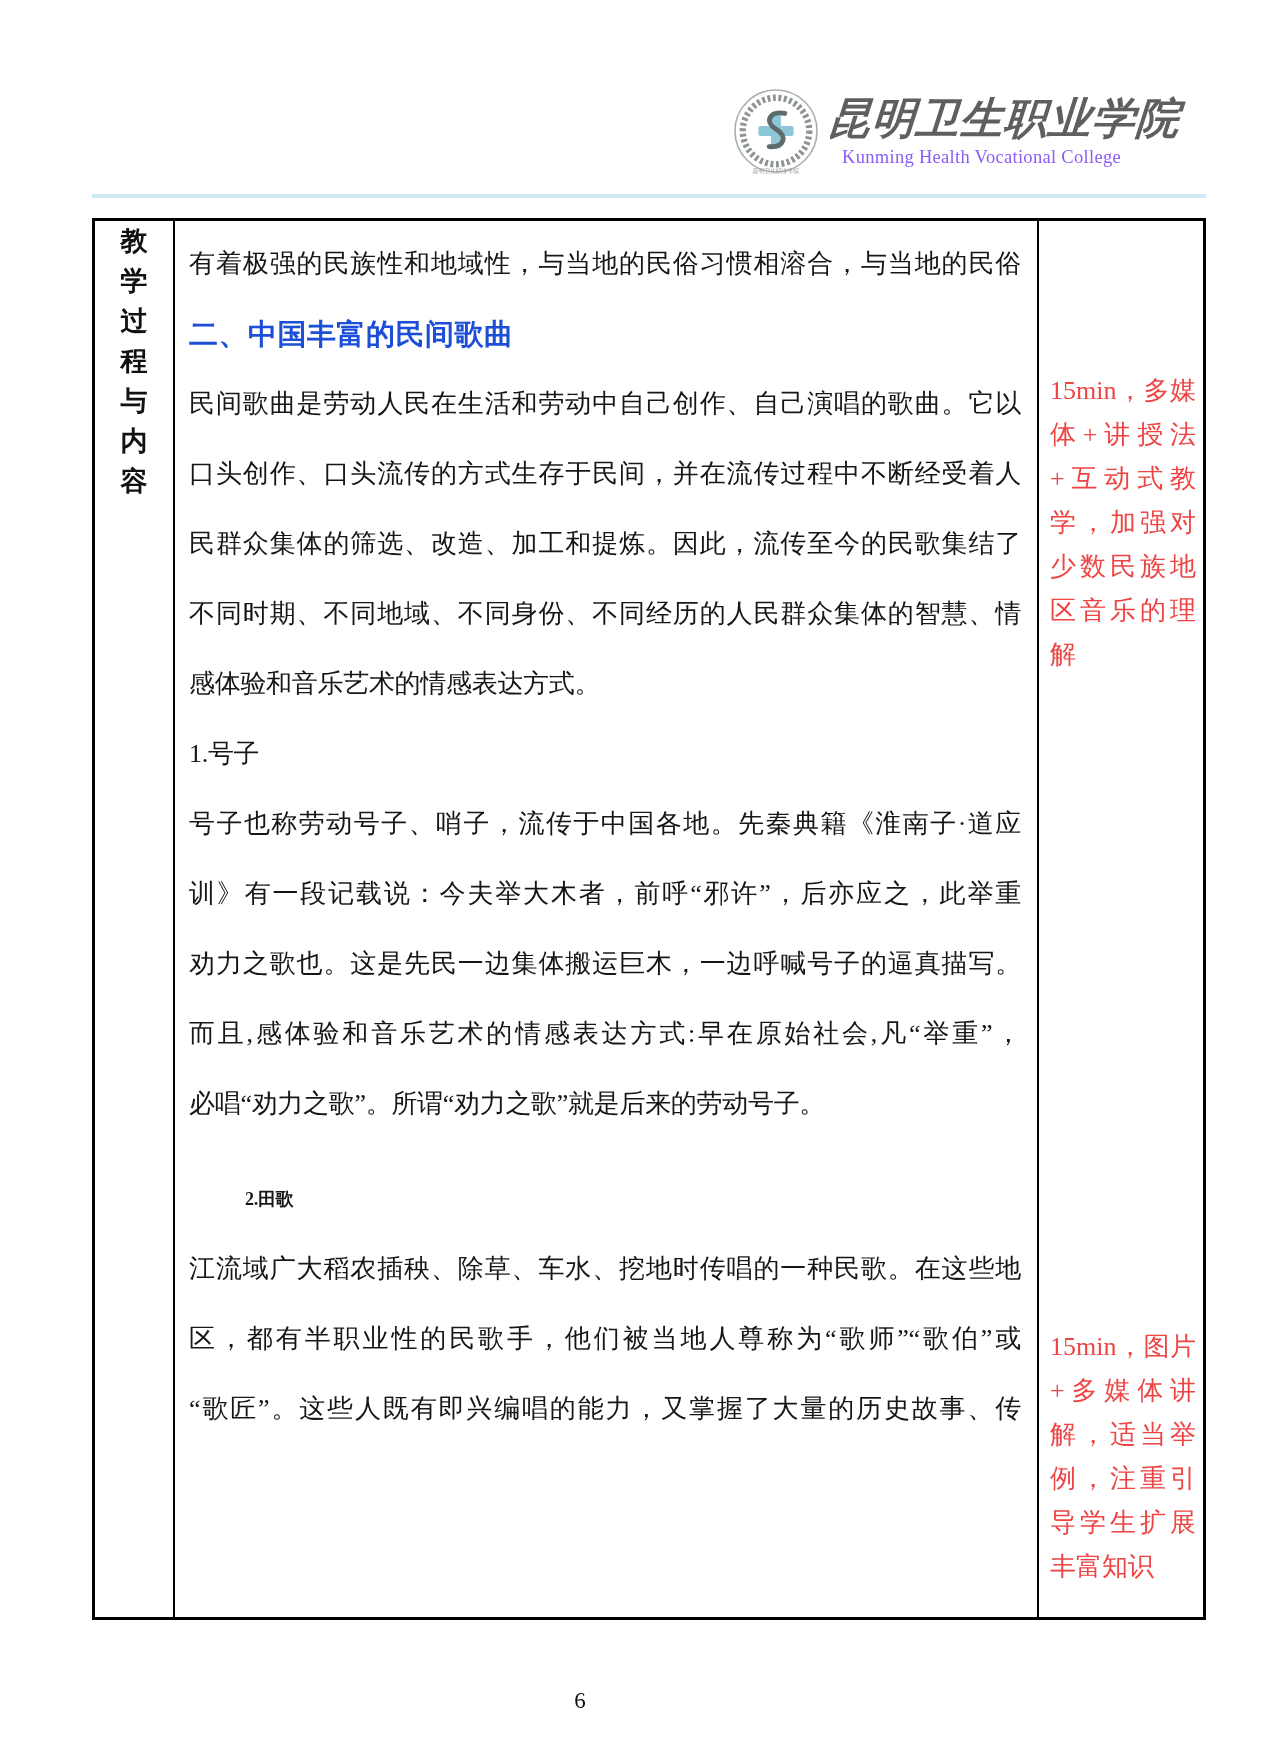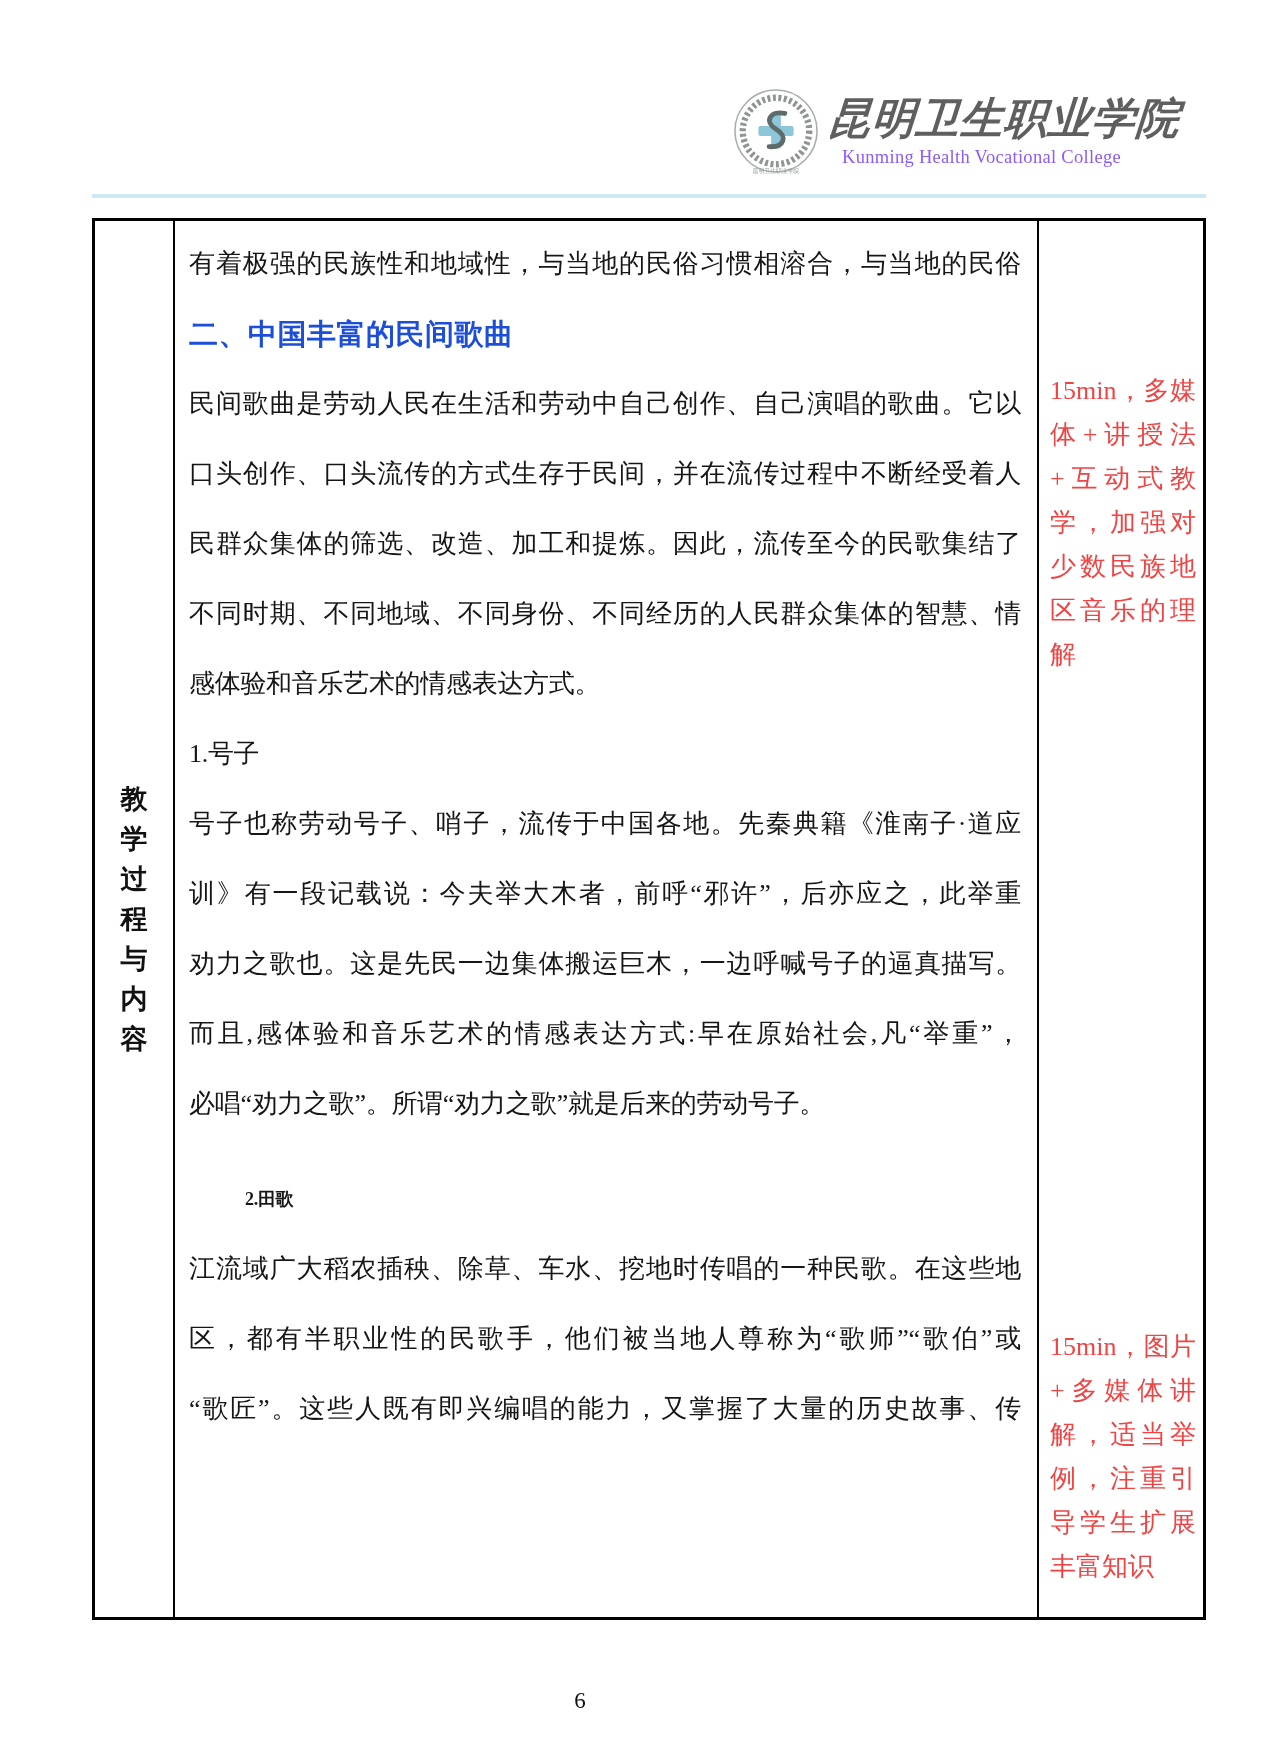--- a/index.html
+++ b/index.html
@@ -27,21 +27,21 @@
   }
   
   .doc-table{
     position:absolute;left:92px;top:218px;width:1114px;height:1402px;
     border:3px solid #000;box-sizing:border-box;
     display:grid;grid-template-columns:80px 1fr 164px;
   }
   .cell{box-sizing:border-box;}
   .cell-rowheader{
     border-right:2px solid #000;
-    display:flex;align-items:center;justify-content:center;
+    display:flex;justify-content:center;
   }
   .rowheader-text{
     width:30px;font-family:"Liberation Sans", sans-serif;font-weight:600;
     font-size:27px;line-height:40px;text-align:center;word-break:break-all;
     color:#111;
   }
   .cell-content{
     border-right:2px solid #000;
     padding:8px 16px 0 14px;overflow:hidden;
   }

